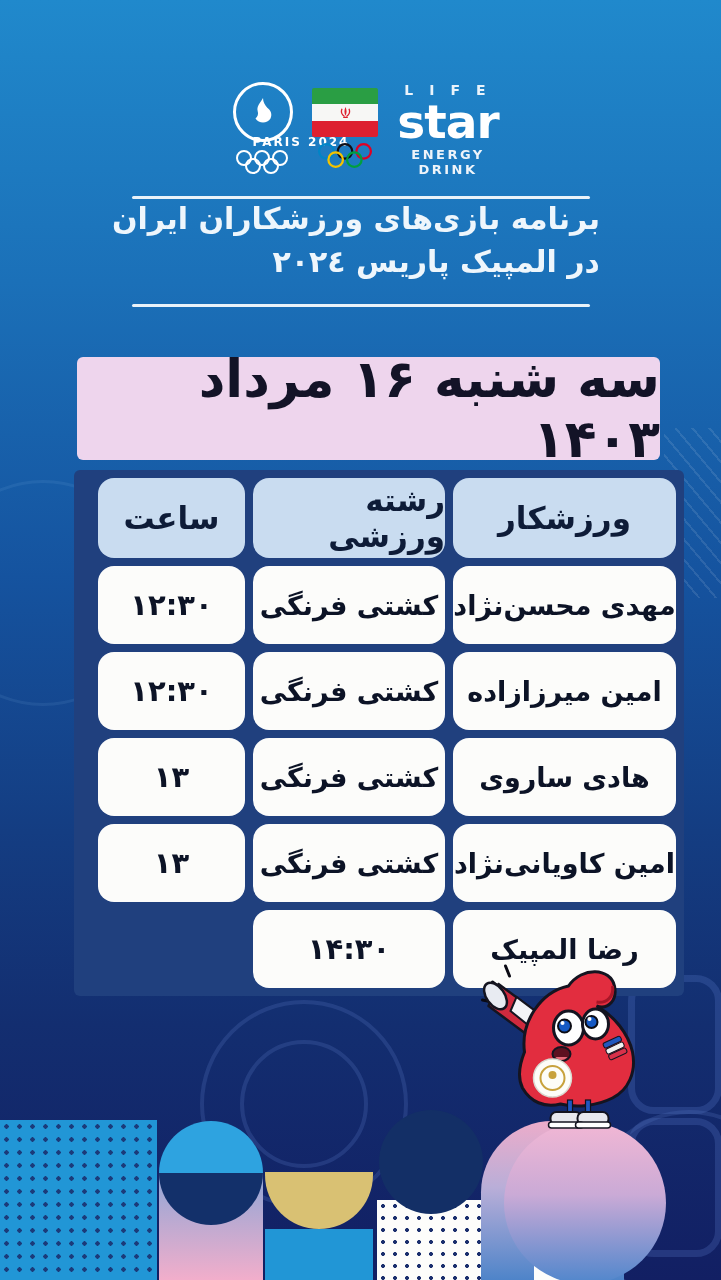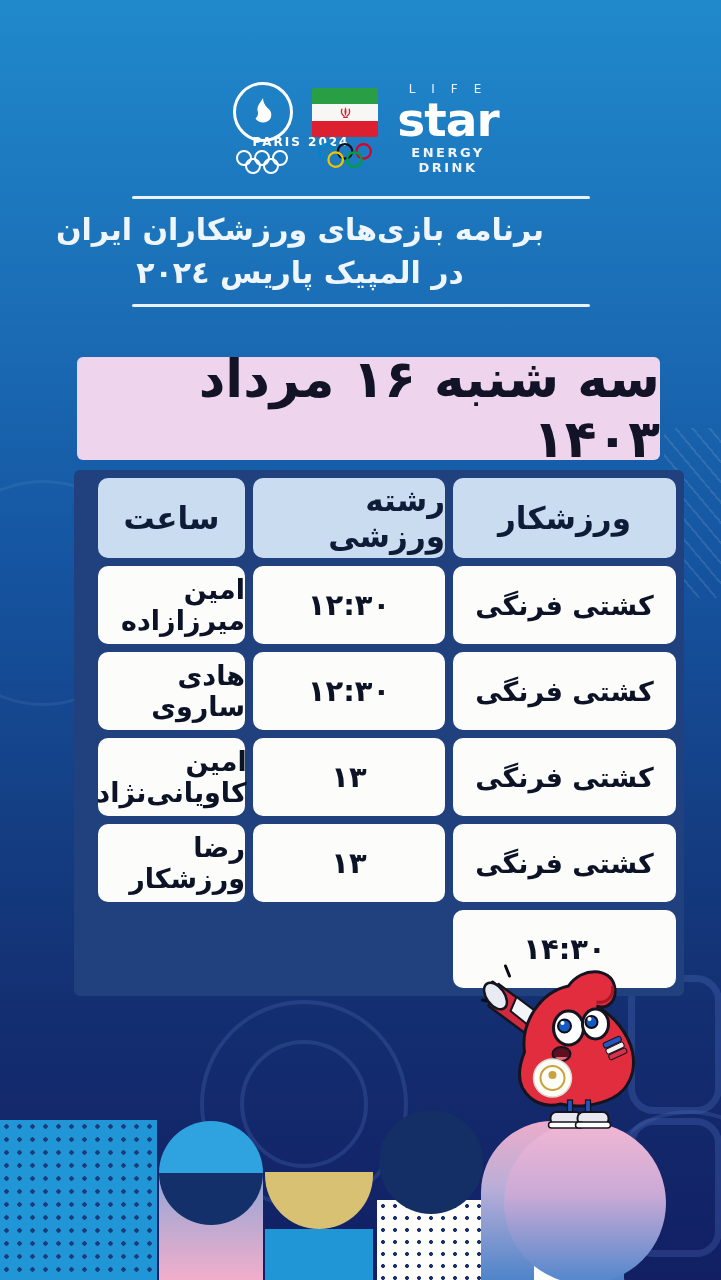--- a/index.html
+++ b/index.html
@@ -21,36 +21,36 @@
   .paris-wordmark{left:206px;top:135px;width:110px;text-align:center;color:#fff;
     font-size:12px;font-weight:bold;letter-spacing:2px;margin-left:40px;}
   .rings-white{left:234px;top:149px;}
   .iran-flag{left:312px;top:88px;width:66px;height:49px;border-radius:2px;overflow:hidden;
     display:flex;flex-direction:column;}
   .iran-flag .g{flex:1;background:#2a9e44;}
   .iran-flag .w{flex:1;background:#f7f7f5;display:flex;align-items:center;justify-content:center;}
   .iran-flag .r{flex:1;background:#dd2030;}
   .rings-color{left:316px;top:142px;}
   .star-logo{left:392px;top:82px;width:112px;text-align:center;color:#fff;}
-  .star-life{font-size:12px;letter-spacing:16px;padding-left:10px;color:#eaf3fb;font-weight:normal;}
+  .star-life{font-size:14px;letter-spacing:16px;padding-left:10px;color:#eaf3fb;font-weight:bold;}
   .star-name{font-size:47px;font-weight:700;line-height:48px;letter-spacing:-1px;}
   .star-tagline{font-size:13px;letter-spacing:2.5px;color:#eef4fa;margin-top:1px;font-weight:bold;}
   
   .divider{left:132px;width:458px;height:3px;background:#e9f2f9;border-radius:2px;}
-  .title-block{left:0;top:208px;width:600px;text-align:center;color:#eef6fc;
+  .title-block{left:0;top:197px;width:600px;text-align:right;color:#eef6fc;
     font-weight:bold;font-size:30px;line-height:43px;direction:rtl;}
   
   .date-banner{left:77px;top:357px;width:583px;height:103px;background:#eed5ed;border-radius:6px;
     display:flex;align-items:center;justify-content:center;direction:rtl;}
   .date-banner span{font-size:52px;font-weight:bold;color:#131327;}
   
   .table-panel{left:74px;top:470px;width:594px;background:#20407e;border-radius:6px;padding:8px;}
   .sched-grid{display:grid;direction:rtl;grid-template-columns:223px 192px 147px;
     grid-template-rows:80px repeat(5,78px);gap:8px;}
-  .cell{display:flex;align-items:center;justify-content:center;border-radius:10px;direction:rtl;}
+  .cell{display:flex;align-items:center;justify-content:center;border-radius:16px;direction:rtl;}
   .cell.head{background:#c9dcf0;font-size:31px;font-weight:bold;color:#0e1c38;}
   .cell.body{background:#fcfcfa;font-size:27px;font-weight:bold;color:#0c1326;}
   .cell.time{font-size:29px;letter-spacing:3px;}
   
   .dotted-blue{left:0;top:1120px;width:157px;height:160px;background-color:#2196d6;
     background-image:radial-gradient(circle,#1b3b7a 2px,transparent 2.4px);background-size:13px 13px;}
   .col2{left:159px;top:1173px;width:104px;height:107px;background:linear-gradient(180deg,#8fa6d6 0%,#f2aecb 100%);}
   .circle2{left:159px;top:1121px;width:104px;height:104px;border-radius:50%;
     background:linear-gradient(180deg,#2ea3e0 0 50%,#13306a 50% 100%);}
   .gold-dome{left:265px;top:1172px;width:108px;height:57px;border-radius:0 0 54px 54px;background:#d9c173;}
@@ -134,36 +134,37 @@
   <div class="abs date-banner">
     <span>سه شنبه ۱۶ مرداد ۱۴۰۳</span>
   </div>
 
   <div class="abs table-panel">
     <div class="sched-grid">
       <div class="cell head">ورزشکار</div>
       <div class="cell head">رشته ورزشی</div>
       <div class="cell head">ساعت</div>
 
+      <div class="cell body">مهدی محسن‌نژاد</div>
       <div class="cell body">کشتی فرنگی</div>
       <div class="cell body time">۱۲:۳۰</div>
 
       <div class="cell body">امین میرزازاده</div>
       <div class="cell body">کشتی فرنگی</div>
       <div class="cell body time">۱۲:۳۰</div>
 
       <div class="cell body">هادی ساروی</div>
       <div class="cell body">کشتی فرنگی</div>
       <div class="cell body time">۱۳</div>
 
       <div class="cell body">امین کاویانی‌نژاد</div>
       <div class="cell body">کشتی فرنگی</div>
       <div class="cell body time">۱۳</div>
 
-      <div class="cell body">رضا ورزشکار</div>
+      <div class="cell body">رضا المپیک</div>
       <div class="cell body time">۱۴:۳۰</div>
     </div>
   </div>
 
   <div class="abs dotted-blue"></div>
   <div class="abs col2"></div>
   <div class="abs circle2"></div>
   <div class="abs gold-dome"></div>
   <div class="abs col3-blue"></div>
   <div class="abs dotted-white"></div>

